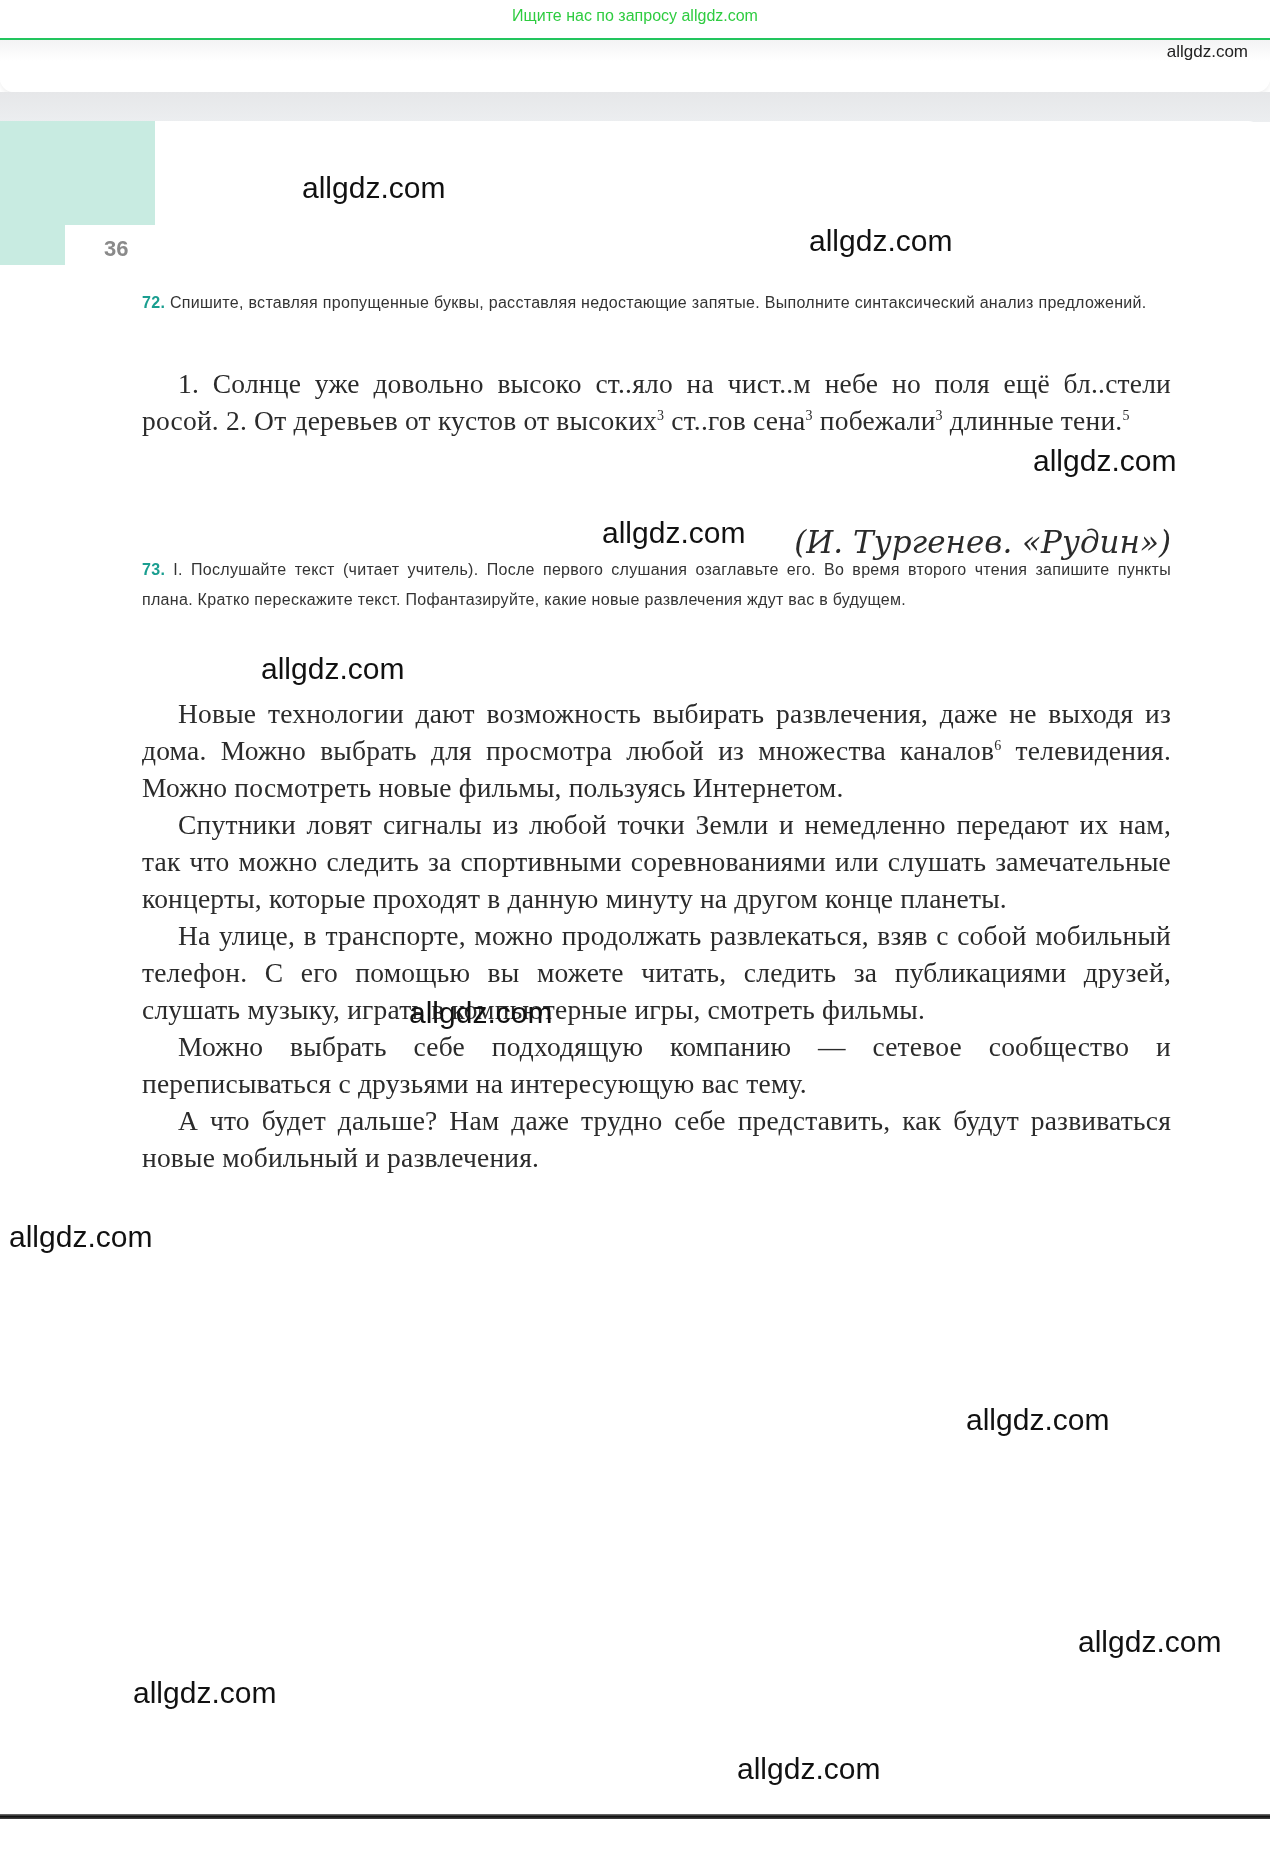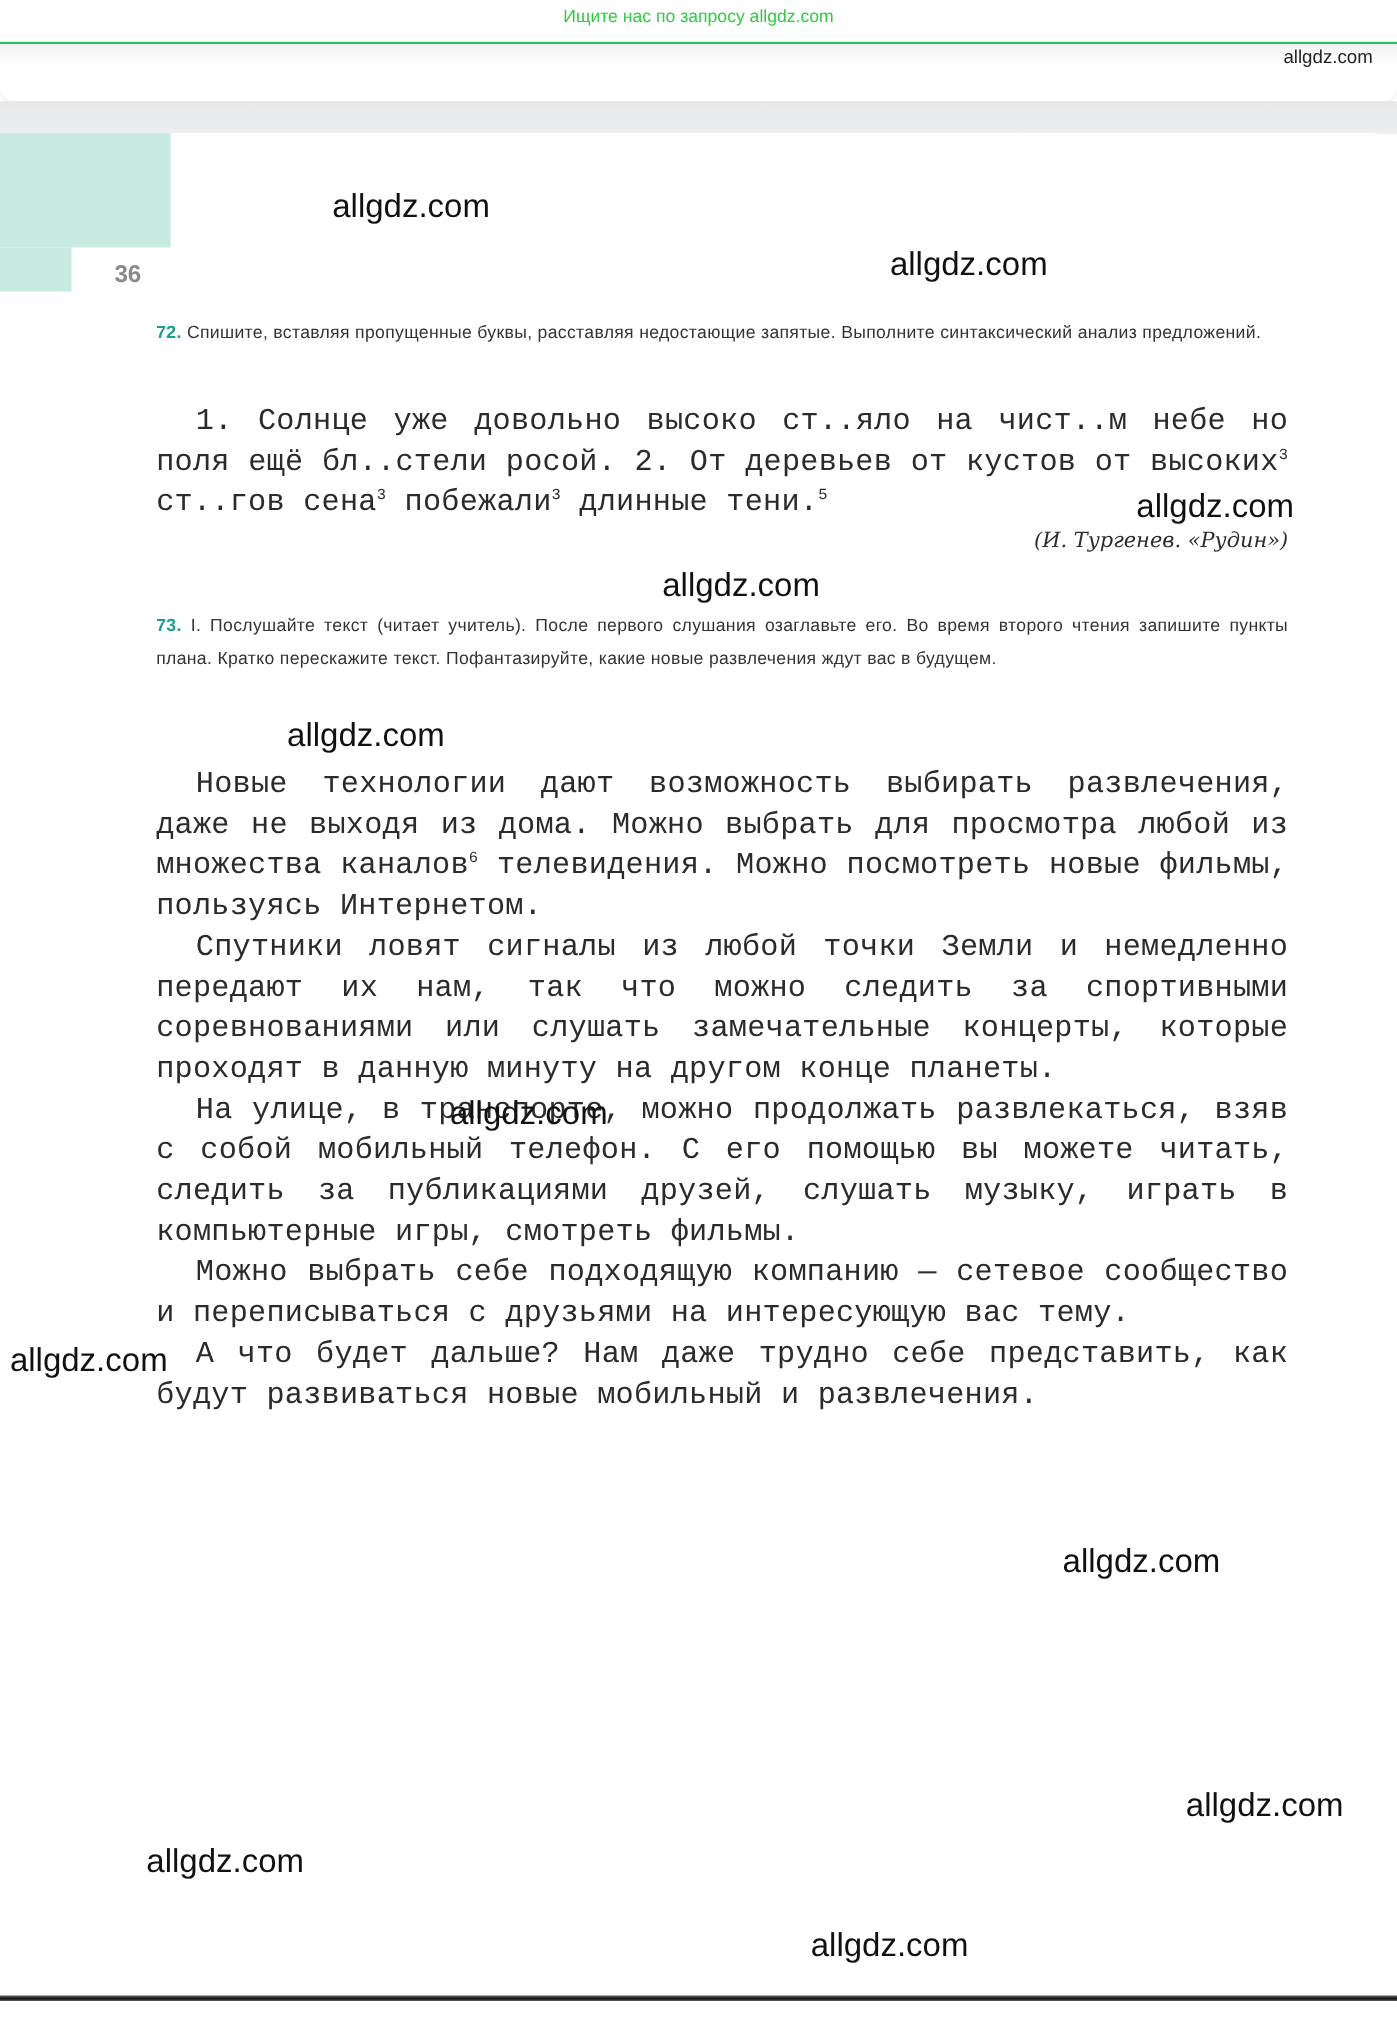--- a/index.html
+++ b/index.html
@@ -40,28 +40,28 @@
     color:#8a8a8a; font-family:"Liberation Sans", sans-serif;
   }
   .task-head {
     position:absolute; left:142px; width:1029px;
     font-family:"Liberation Sans", sans-serif; font-size:16px; line-height:30px;
     color:#333; text-align:justify; letter-spacing:0.3px;
   }
   .task-num { color:#1a9e90; font-weight:bold; }
   .serif-block {
     position:absolute; left:142px; width:1029px;
-    font-family:Liberation Mono, monospace; font-size:27.5px; line-height:37px;
+    font-family:Liberation Serif, serif; font-size:27.5px; line-height:37px;
     color:#2b2b2b; text-align:justify; letter-spacing:0.2px;
   }
   .serif-block p { margin:0; text-indent:36px; }
   .sup { font-size:14px; vertical-align:super; line-height:0; }
   .attribution {
     position:absolute; right:99px; font-family:"DejaVu Serif", serif;
-    font-style:italic; font-size:19px; color:#2b2b2b;
+    font-style:italic; font-size:31px; color:#2b2b2b;margin-top:44px;
   }
   .wm {
     position:absolute; font-family:"Liberation Sans", sans-serif; font-size:30px;
     color:#111; white-space:nowrap; line-height:1;
   }
   .bottom-rule {
     position:absolute; left:0; top:1814px; width:1270px; height:5px;
     background:linear-gradient(#777, #111 50%, #444);
   }
   .footer-text {

